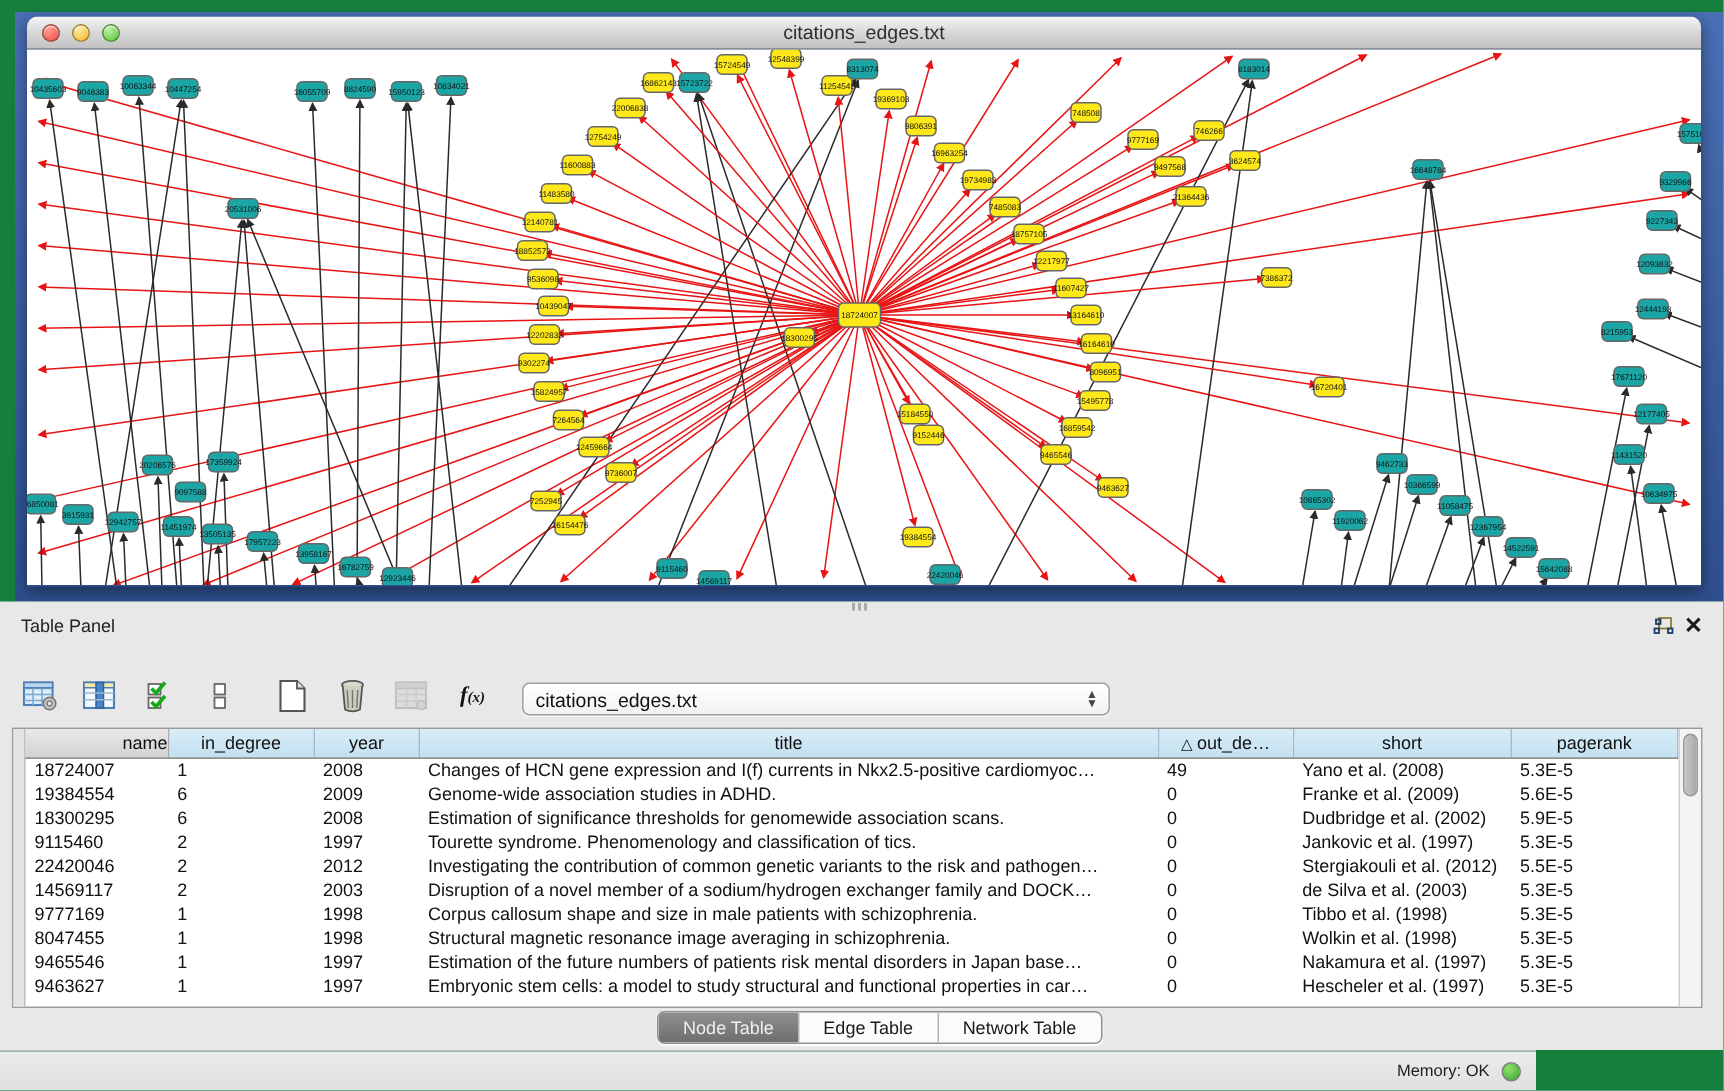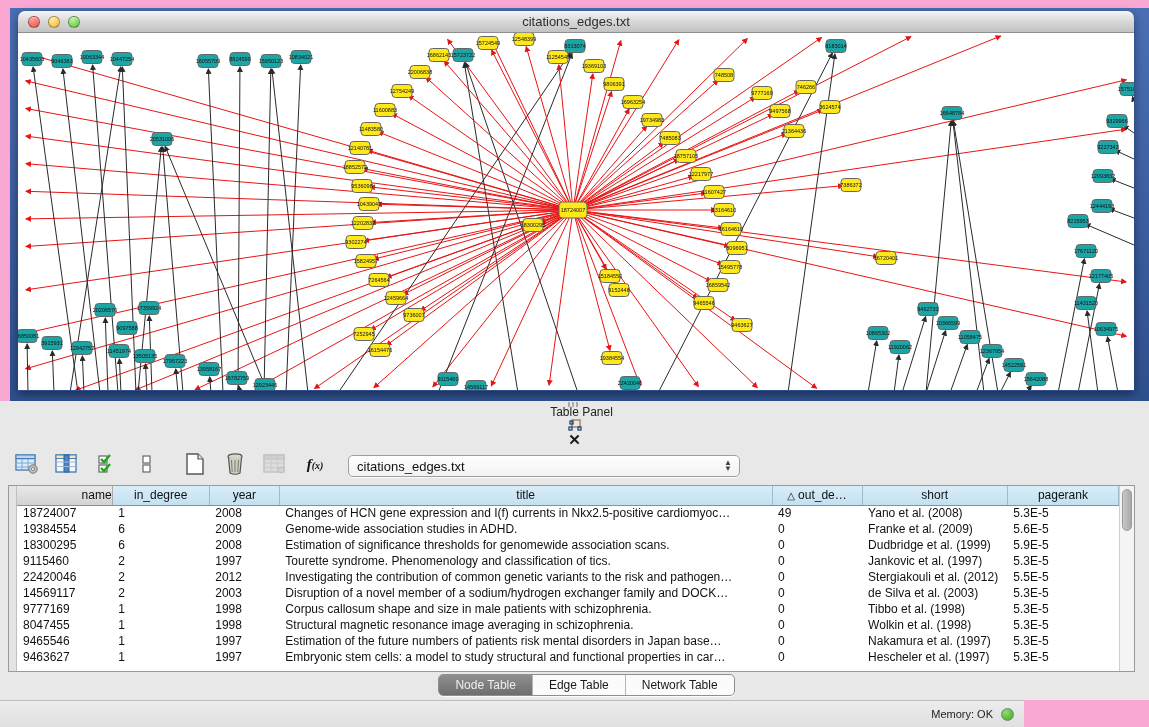--- a/index.html
+++ b/index.html
@@ -1,17 +1,17 @@
 <!DOCTYPE html>
 <html><head>
 <meta charset="utf-8">
 <style>
   * { margin:0; padding:0; box-sizing:border-box; }
   body { font-family:"Liberation Sans", sans-serif; background:#dcdce2; }
-  .screen { position:relative; width:1149px; height:727px; background:#f9a8d4; overflow:hidden; }
+  .screen { position:relative; width:1149px; height:727px; background:#15803d; overflow:hidden; }
 
   
   .desktop { position:absolute; left:10px; top:8px; width:1139px; height:393px;
              background:linear-gradient(#4a6fb5,#2e4f8e); }
   .net-window { position:absolute; left:8px; top:3px; width:1116px; height:380px;
                 border-radius:7px 7px 0 0; box-shadow:0 3px 10px rgba(0,0,0,.45); }
   .titlebar { height:22px; background:linear-gradient(#f5f5f5 0%,#d8d8d8 50%,#c2c2c2 100%);
               border-radius:7px 7px 0 0; border-bottom:1px solid #8f8f8f; position:relative;
               display:flex; align-items:center; justify-content:center; }
   .titlebar .title { font-size:13px; color:#2e2e2e; }
@@ -21,21 +21,21 @@
   .light.red    { background:radial-gradient(circle at 35% 30%, #ff9a94, #ec4d43); }
   .light.yellow { background:radial-gradient(circle at 35% 30%, #ffe9a8, #f5b31e); }
   .light.green  { background:radial-gradient(circle at 35% 30%, #baf0a6, #57c530); }
   .net-canvas { height:357px; background:#fff; overflow:hidden; }
   .net-canvas svg { display:block; }
 
   
   .table-panel { position:absolute; left:0; top:401px; width:1149px; height:299px; background:#e8e8e8; }
   .grip { position:absolute; left:568px; top:1px; width:12px; height:5px;
           background:repeating-linear-gradient(90deg,#9a9a9a 0 2px,transparent 2px 4px); opacity:.8; }
-  .panel-header { position:absolute; left:0; top:4px; width:100%; height:24px; display:flex; align-items:center;flex-direction:column; }
+  .panel-header { position:absolute; left:0; top:4px; width:100%; height:24px; display:flex; align-items:center; }
   .panel-title { font-size:12px; color:#222; margin-left:14px; }
   .panel-header .spacer { flex:1; }
   .panel-btn { width:20px; height:18px; display:flex; align-items:center; justify-content:center; cursor:default; }
   .close-x { font-size:15px; font-weight:bold; color:#1a1a1a; line-height:1; }
 
   .toolbar { position:absolute; left:14px; top:40px; height:36px; display:flex; align-items:flex-end; gap:14px; }
   .tb-icon { width:26px; height:26px; display:flex; align-items:center; justify-content:center; }
   .tb-icon.disabled { opacity:.45; }
   .fx { font-family:"Liberation Serif", serif; font-style:italic; font-weight:bold; font-size:15px; color:#111; }
   .fx small { font-size:10px; font-weight:bold; }
@@ -744,21 +744,21 @@
               <td>0</td>
               <td>Franke et al. (2009)</td>
               <td>5.6E-5</td>
             </tr>
             <tr>
               <td>18300295</td>
               <td>6</td>
               <td>2008</td>
               <td>Estimation of significance thresholds for genomewide association scans.</td>
               <td>0</td>
-              <td>Dudbridge et al. (1999)</td>
+              <td>Dudbridge et al. (2002)</td>
               <td>5.9E-5</td>
             </tr>
             <tr>
               <td>9115460</td>
               <td>2</td>
               <td>1997</td>
               <td>Tourette syndrome. Phenomenology and classification of tics.</td>
               <td>0</td>
               <td>Jankovic et al. (1997)</td>
               <td>5.3E-5</td>

